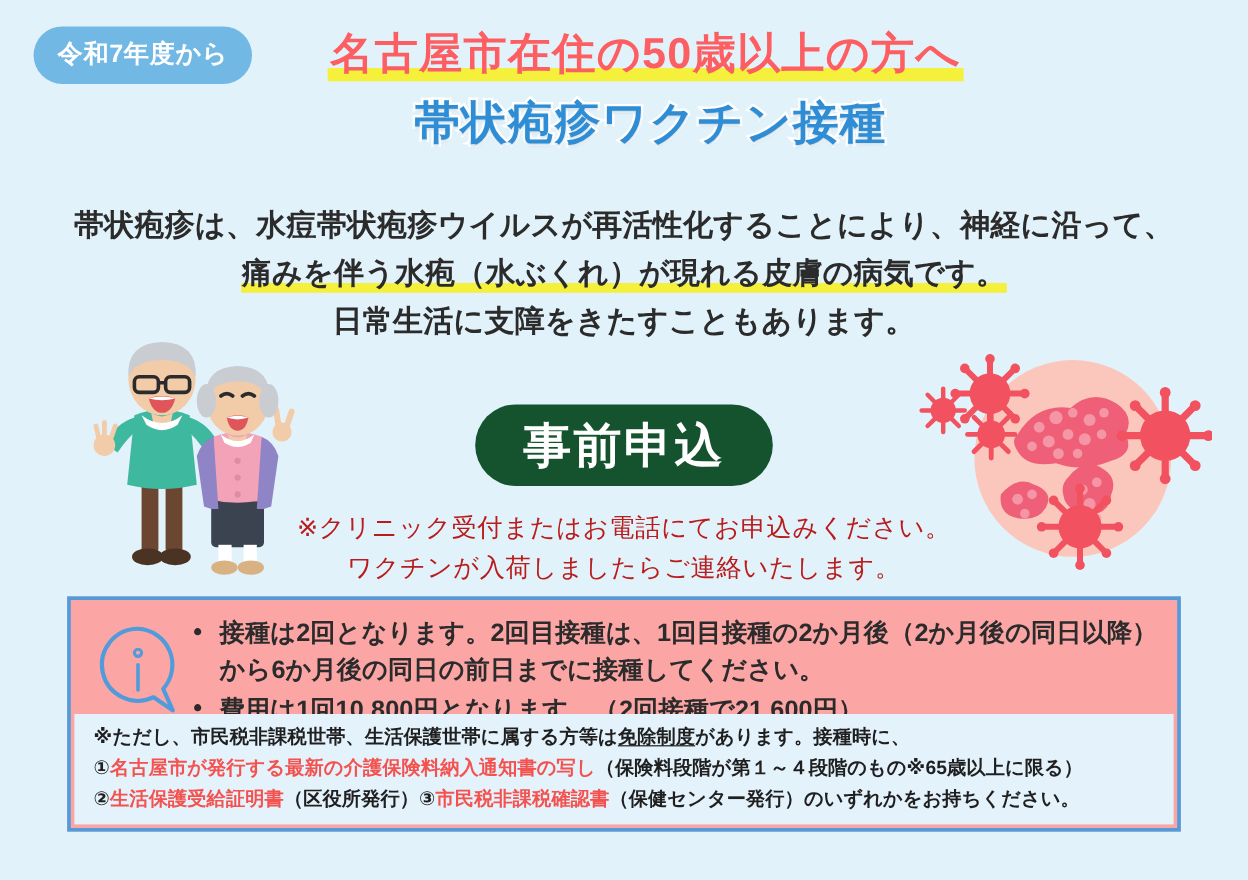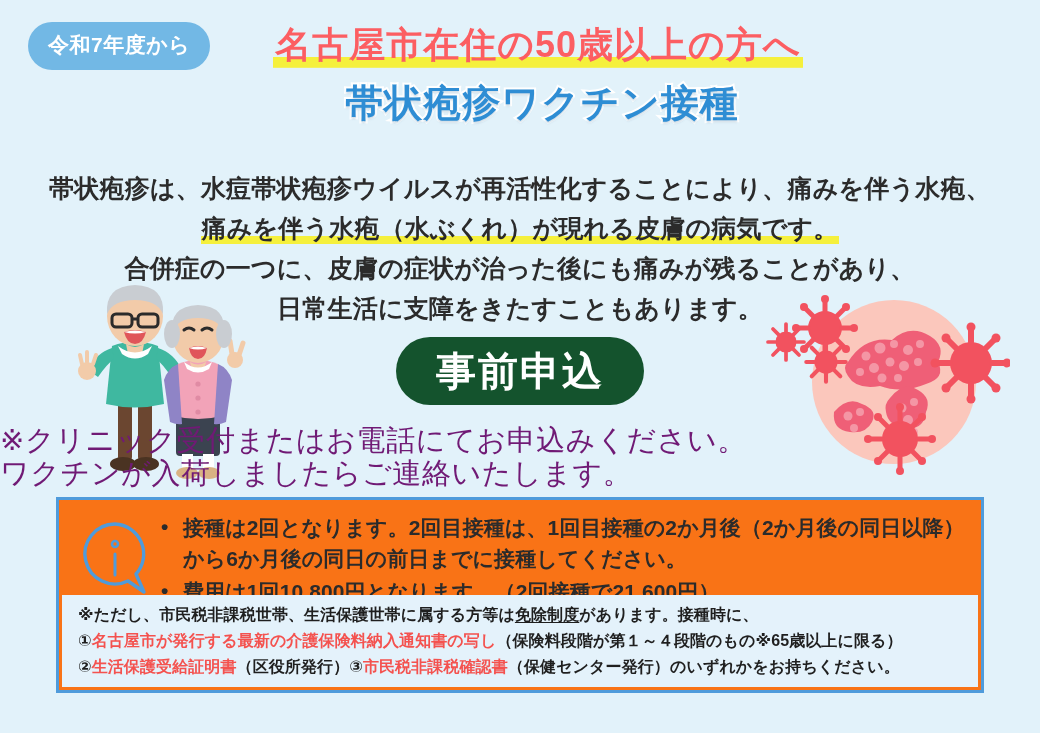--- a/index.html
+++ b/index.html
@@ -142,37 +142,37 @@
     cursor: pointer;
     border: none;
     font-family: inherit;
   }
 
   .cta-note {
     position: absolute;
     left: 0;
     top: 424px;
     width: 1040px;
-    text-align: left;
-    color: #701a75;
-    font-size: 29px;
+    text-align: center;
+    color: #b91c1c;
+    font-size: 21px;
     line-height: 33px;
     letter-spacing: 0.6px;
     z-index: 5;
   }
   .cta-note .ln { display: block; white-space: nowrap; }
 
   
   .info-box {
     position: absolute;
     left: 56px;
     top: 497px;
     width: 928px;
     height: 196px;
-    background: #f97316;
+    background: #fca5a5;
     border: 3px solid #4f9bdb;
     box-sizing: border-box;
     z-index: 5;
   }
   .info-inner {
     display: flex;
     align-items: flex-start;
     padding: 12px 16px 0 18px;
   }
   .info-icon {
@@ -236,23 +236,22 @@
 
   <div class="subtitle-wrap">
     <span class="subtitle">名古屋市在住の50歳以上の方へ</span>
   </div>
 
   <div class="main-title-wrap">
     <span class="main-title">帯状疱疹ワクチン接種</span>
   </div>
 
   <div class="body-copy">
-    <span class="ln">帯状疱疹は、水痘帯状疱疹ウイルスが再活性化することにより、痛みを伴う水疱、</span>
+    <span class="ln">帯状疱疹は、水痘帯状疱疹ウイルスが再活性化することにより、神経に沿って、</span>
     <span class="ln"><span class="hl">痛みを伴う水疱（水ぶくれ）が現れる皮膚の病気です。</span></span>
-    <span class="ln">合併症の一つに、皮膚の症状が治った後にも痛みが残ることがあり、</span>
     <span class="ln">日常生活に支障をきたすこともあります。</span>
   </div>
 
   <svg class="couple" viewBox="0 0 176 212">
 
     <g>
       <rect x="46" y="128" width="14" height="62" rx="5" fill="#6b4630"></rect>
       <rect x="66" y="128" width="14" height="62" rx="5" fill="#6b4630"></rect>
       <ellipse cx="51" cy="192" rx="13" ry="7" fill="#4a3322"></ellipse>
       <ellipse cx="74" cy="192" rx="13" ry="7" fill="#4a3322"></ellipse>

